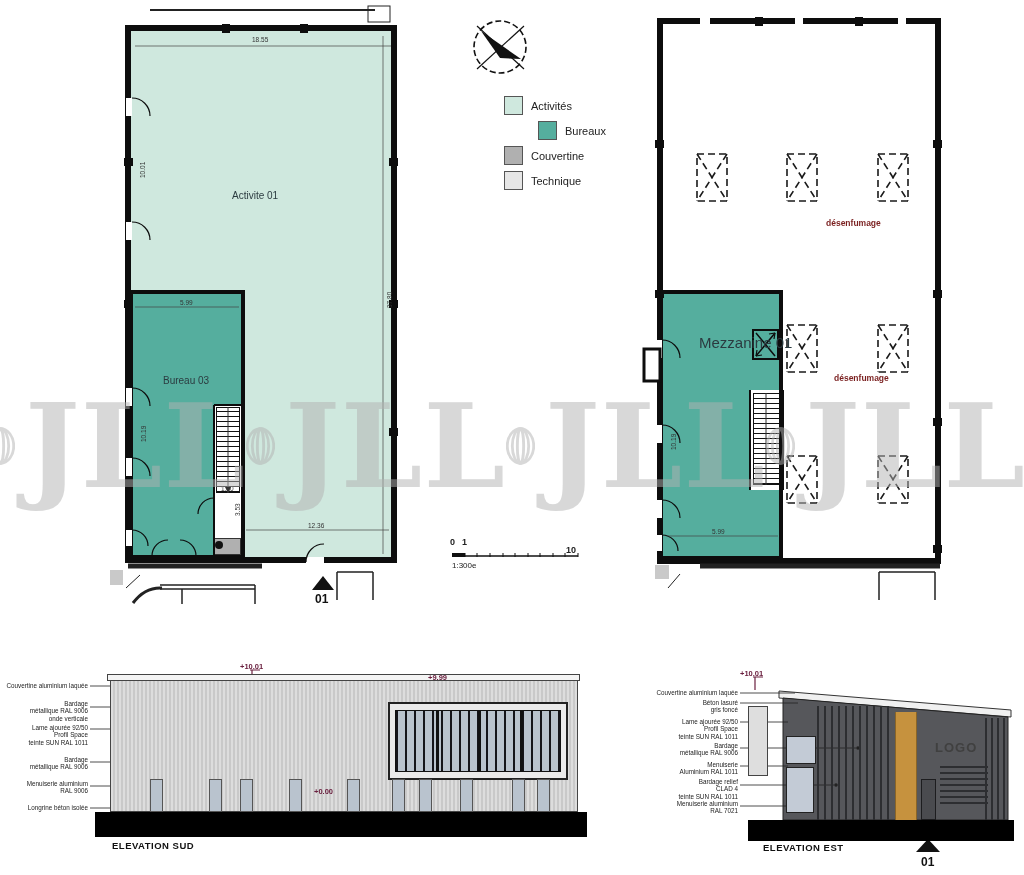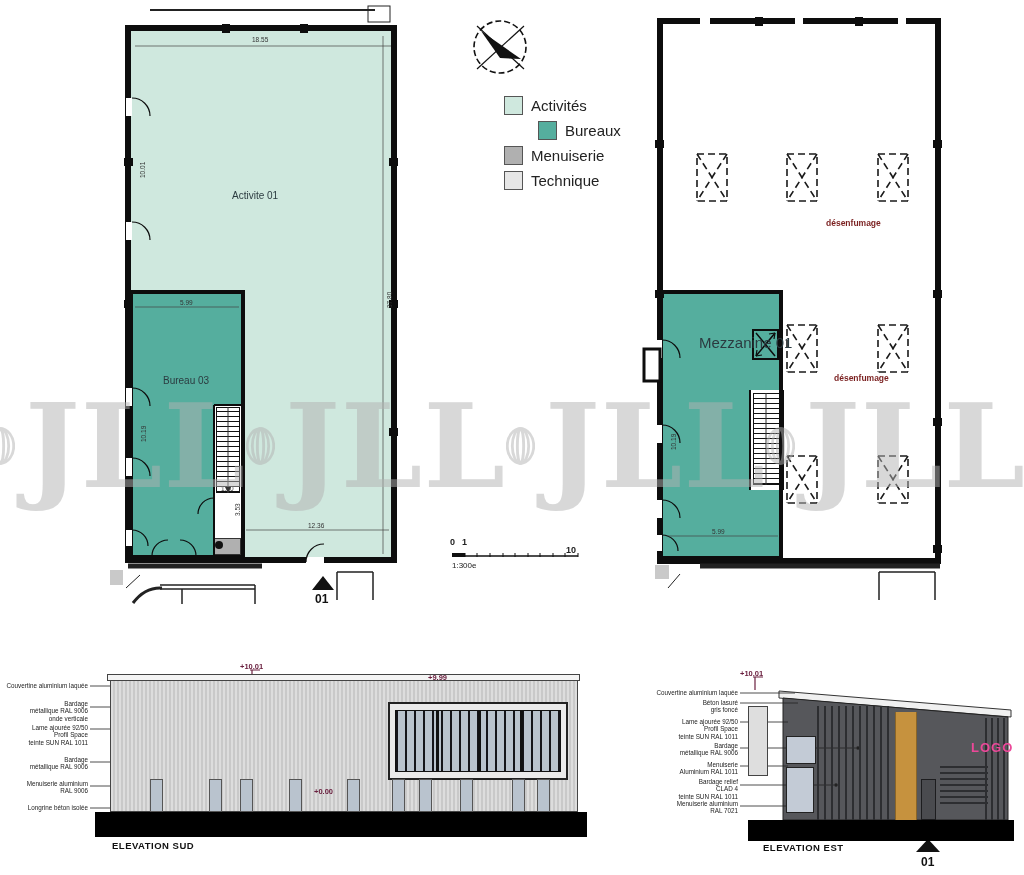--- a/index.html
+++ b/index.html
@@ -6,21 +6,21 @@
   .canvas{position:relative;width:1024px;height:875px;background:#fff;overflow:hidden;
           font-family:"Liberation Sans",sans-serif;}
   .abs{position:absolute;}
   svg{position:absolute;left:0;top:0;}
   .dim{position:absolute;font-size:6.5px;color:#333;white-space:nowrap;}
   .dim.rot{transform:rotate(-90deg);transform-origin:left top;}
   .roomlbl{position:absolute;font-size:10px;color:#2b3b40;white-space:nowrap;}
   .smoke{position:absolute;font-size:8.5px;font-weight:bold;white-space:nowrap;}
   .legend-item{position:absolute;display:flex;align-items:center;gap:8px;}
   .legend-swatch{width:19px;height:19px;border:1px solid #555;box-sizing:border-box;}
-  .legend-label{font-size:15px;color:#222;text-align:center;}
+  .legend-label{font-size:11px;color:#222;text-align:center;}
   .anno{position:absolute;font-size:6.3px;line-height:7.4px;color:#222;
         white-space:pre-line;text-align:right;width:85px;}
   .lvl{position:absolute;font-size:7.5px;font-weight:bold;white-space:nowrap;}
   .elev-title{position:absolute;font-size:9.5px;font-weight:bold;letter-spacing:.5px;color:#111;}
   .marker01{position:absolute;font-size:12px;font-weight:bold;color:#111;}
   .plinth{position:absolute;background:#000;}
   .facade-sud{position:absolute;left:110px;top:680px;width:468px;height:132px;
       background:repeating-linear-gradient(90deg,#dddddd 0 2px,#c9c9c9 2px 4px);
       border:1px solid #444;box-sizing:border-box;}
   .coping-sud{position:absolute;left:107px;top:674px;width:473px;height:7px;background:#f4f4f4;
@@ -42,21 +42,21 @@
   .est-orange{position:absolute;left:895px;top:712px;width:22px;height:108px;
       border-left:1px solid #8a6527;border-right:1px solid #8a6527;box-sizing:border-box;}
   .est-win1{position:absolute;left:786px;top:736px;width:30px;height:28px;background:#c3cbd6;border:1px solid #222;box-sizing:border-box;}
   .est-win2{position:absolute;left:786px;top:767px;width:28px;height:46px;background:#c3cbd6;border:1px solid #222;box-sizing:border-box;}
   .est-louver-h{position:absolute;left:940px;top:764px;width:48px;height:40px;
       background:repeating-linear-gradient(0deg,#2d2e31 0 2px,rgba(0,0,0,0) 2px 6px);}
   .est-door{position:absolute;left:921px;top:779px;width:15px;height:41px;background:#4a4b4f;border:1px solid #1d1d1f;box-sizing:border-box;}
   .est-right{position:absolute;left:985px;top:718px;width:23px;height:102px;
       background:repeating-linear-gradient(90deg,#2d2e31 0 2px,rgba(0,0,0,0) 2px 6px);}
   .est-logo{position:absolute;left:935px;top:740px;font-size:13px;font-weight:800;
-      letter-spacing:1px;color:#ec4899;margin-left:36px;}
+      letter-spacing:1px;color:#404040;}
   .watermark{position:absolute;left:-14px;top:366px;width:1060px;height:160px;display:flex;
       align-items:center;opacity:.5;pointer-events:none;z-index:60;color:#b2b2b2;}
   .wm-unit{display:flex;align-items:center;width:260px;flex:none;}
   .wm-text{font-family:"DejaVu Serif",serif;font-weight:bold;font-size:116px;line-height:1;
       margin-left:10px;letter-spacing:1px;}
   .scaletext{position:absolute;font-size:9px;color:#222;font-weight:bold;}
 </style>
 </head>
 <body>
 
@@ -274,21 +274,21 @@
   <div class="legend-item" style="left:504px;top:96px;">
     <div class="legend-swatch" style="background:#cfe8de;"></div>
     <div class="legend-label">Activités</div>
   </div>
   <div class="legend-item" style="left:504px;top:121px;padding-left:34px;">
     <div class="legend-swatch" style="background:#55ae9e;"></div>
     <div class="legend-label">Bureaux</div>
   </div>
   <div class="legend-item" style="left:504px;top:146px;">
     <div class="legend-swatch" style="background:#b0b0b0;"></div>
-    <div class="legend-label">Menuiserie</div>
+    <div class="legend-label">Couvertine</div>
   </div>
   <div class="legend-item" style="left:504px;top:171px;">
     <div class="legend-swatch" style="background:#e6e6e6;"></div>
     <div class="legend-label">Technique</div>
   </div>
 
   <div class="roomlbl" style="left:232px;top:190px;">Activite 01</div>
   <div class="roomlbl" style="left:163px;top:375px;">Bureau 03</div>
   <div class="roomlbl" style="left:699px;top:334px;font-size:15px;">Mezzanine 01</div>
   <div class="smoke" style="left:826px;top:218px;color:#7a1f1f;">désenfumage</div>

